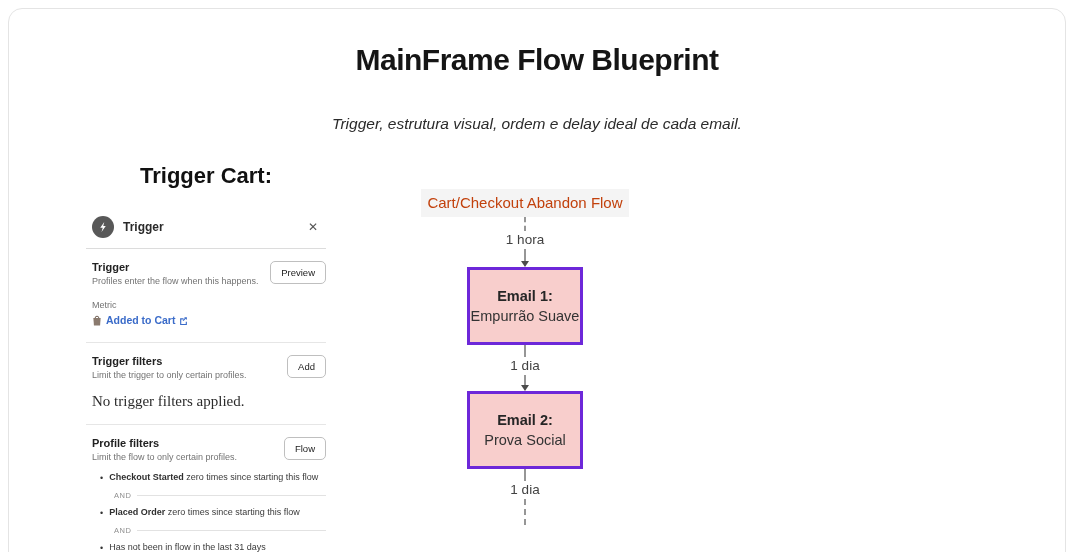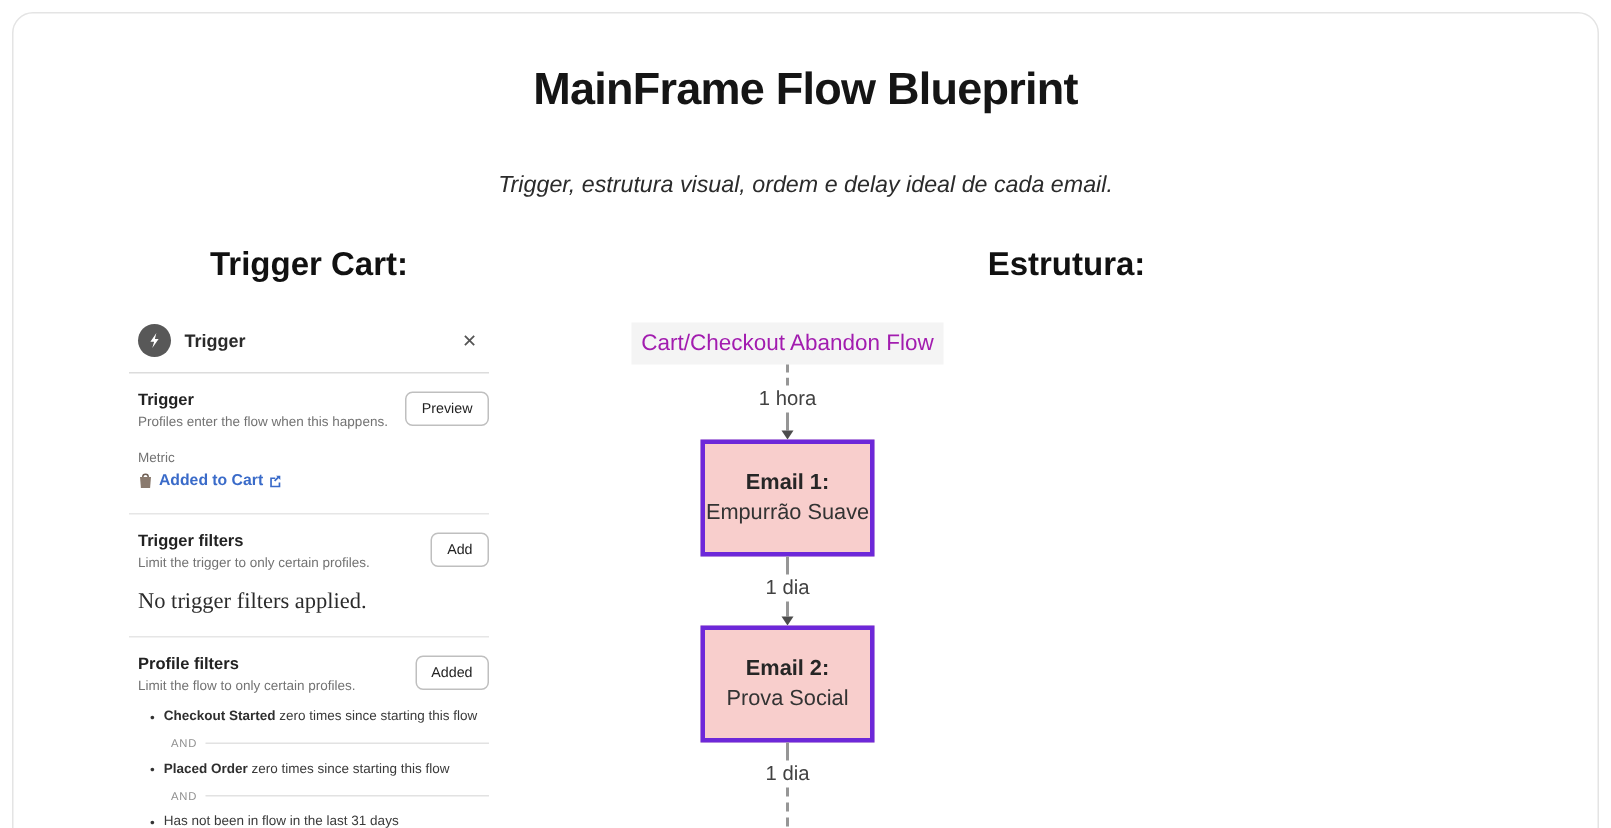--- a/index.html
+++ b/index.html
@@ -45,21 +45,21 @@
   .bullets { margin-top:10px; padding-left:8px; }
   .bullet-row { display:flex; align-items:flex-start; font-size:9px; color:#3a3a3a; margin-top:2px; }
   .bullet-dot { margin-right:6px; font-size:9px; line-height:12px; color:#333; }
   .bullet-text b { color:#2f2f2f; }
   .and-row { display:flex; align-items:center; margin:7px 0 7px 14px; }
   .and-label { font-size:7.5px; color:#8f8f8f; letter-spacing:0.5px;text-align:right; }
   .and-line { flex:1; margin-left:6px; border-top:1px solid #e2e2e2; }
 
   
   .diagram { margin-top:26px; width:208px; display:flex; flex-direction:column; align-items:center; }
-  .diagram-title { width:208px; text-align:center; background:#f4f4f4; color:#a21caf;
+  .diagram-title { width:208px; text-align:center; background:#f4f4f4; color:#c2410c;
                    font-size:15px; padding:5px 0 6px; }
   .dash { width:0; border-left:2px dashed #969696; }
   .delay-label { font-size:13.5px; color:#424242; padding:1px 0 2px; }
   .arrow-down { width:0; height:0; border-left:4px solid transparent;
                 border-right:4px solid transparent; border-top:6px solid #4c4c4c; }
   .flow-box { width:116px; height:78px; background:#f8cecc; border:3px solid #6d28d9;
               display:flex; flex-direction:column; align-items:center; justify-content:center;
               font-size:14.5px; color:#333; line-height:20px; }
   .flow-box b { color:#262626; }
 </style>
@@ -123,21 +123,21 @@
           <div class="empty-text">No trigger filters applied.</div>
         </div>
         <hr class="divider light">
 
         <div class="section">
           <div class="section-row">
             <div>
               <div class="section-head">Profile filters</div>
               <div class="section-desc">Limit the flow to only certain profiles.</div>
             </div>
-            <button class="btn">Added</button>
+            <button class="btn">Flow</button>
           </div>
 
           <div class="bullets">
             <div class="bullet-row">
               <span class="bullet-dot">•</span>
               <span class="bullet-text"><b>Checkout Started</b><span> zero times since starting this flow</span></span>
             </div>
             <div class="and-row">
               <span class="and-label">AND</span>
                 <span class="and-line"></span>
@@ -153,21 +153,20 @@
             <div class="bullet-row">
               <span class="bullet-dot">•</span>
               <span class="bullet-text"><b></b><span>Has not been in flow in the last 31 days</span></span>
             </div>
           </div>
         </div>
       </div>
     </div>
 
     <div class="col-right">
-      <div class="col-heading">Estrutura:</div>
 
       <div class="diagram">
         <div class="diagram-title">Cart/Checkout Abandon Flow</div>
 
         <div class="dash" style="height:14px"></div>
         <div class="delay-label">1 hora</div>
         <div class="dash" style="height:12px"></div>
         <div class="arrow-down"></div>
 
         <div class="flow-box">

